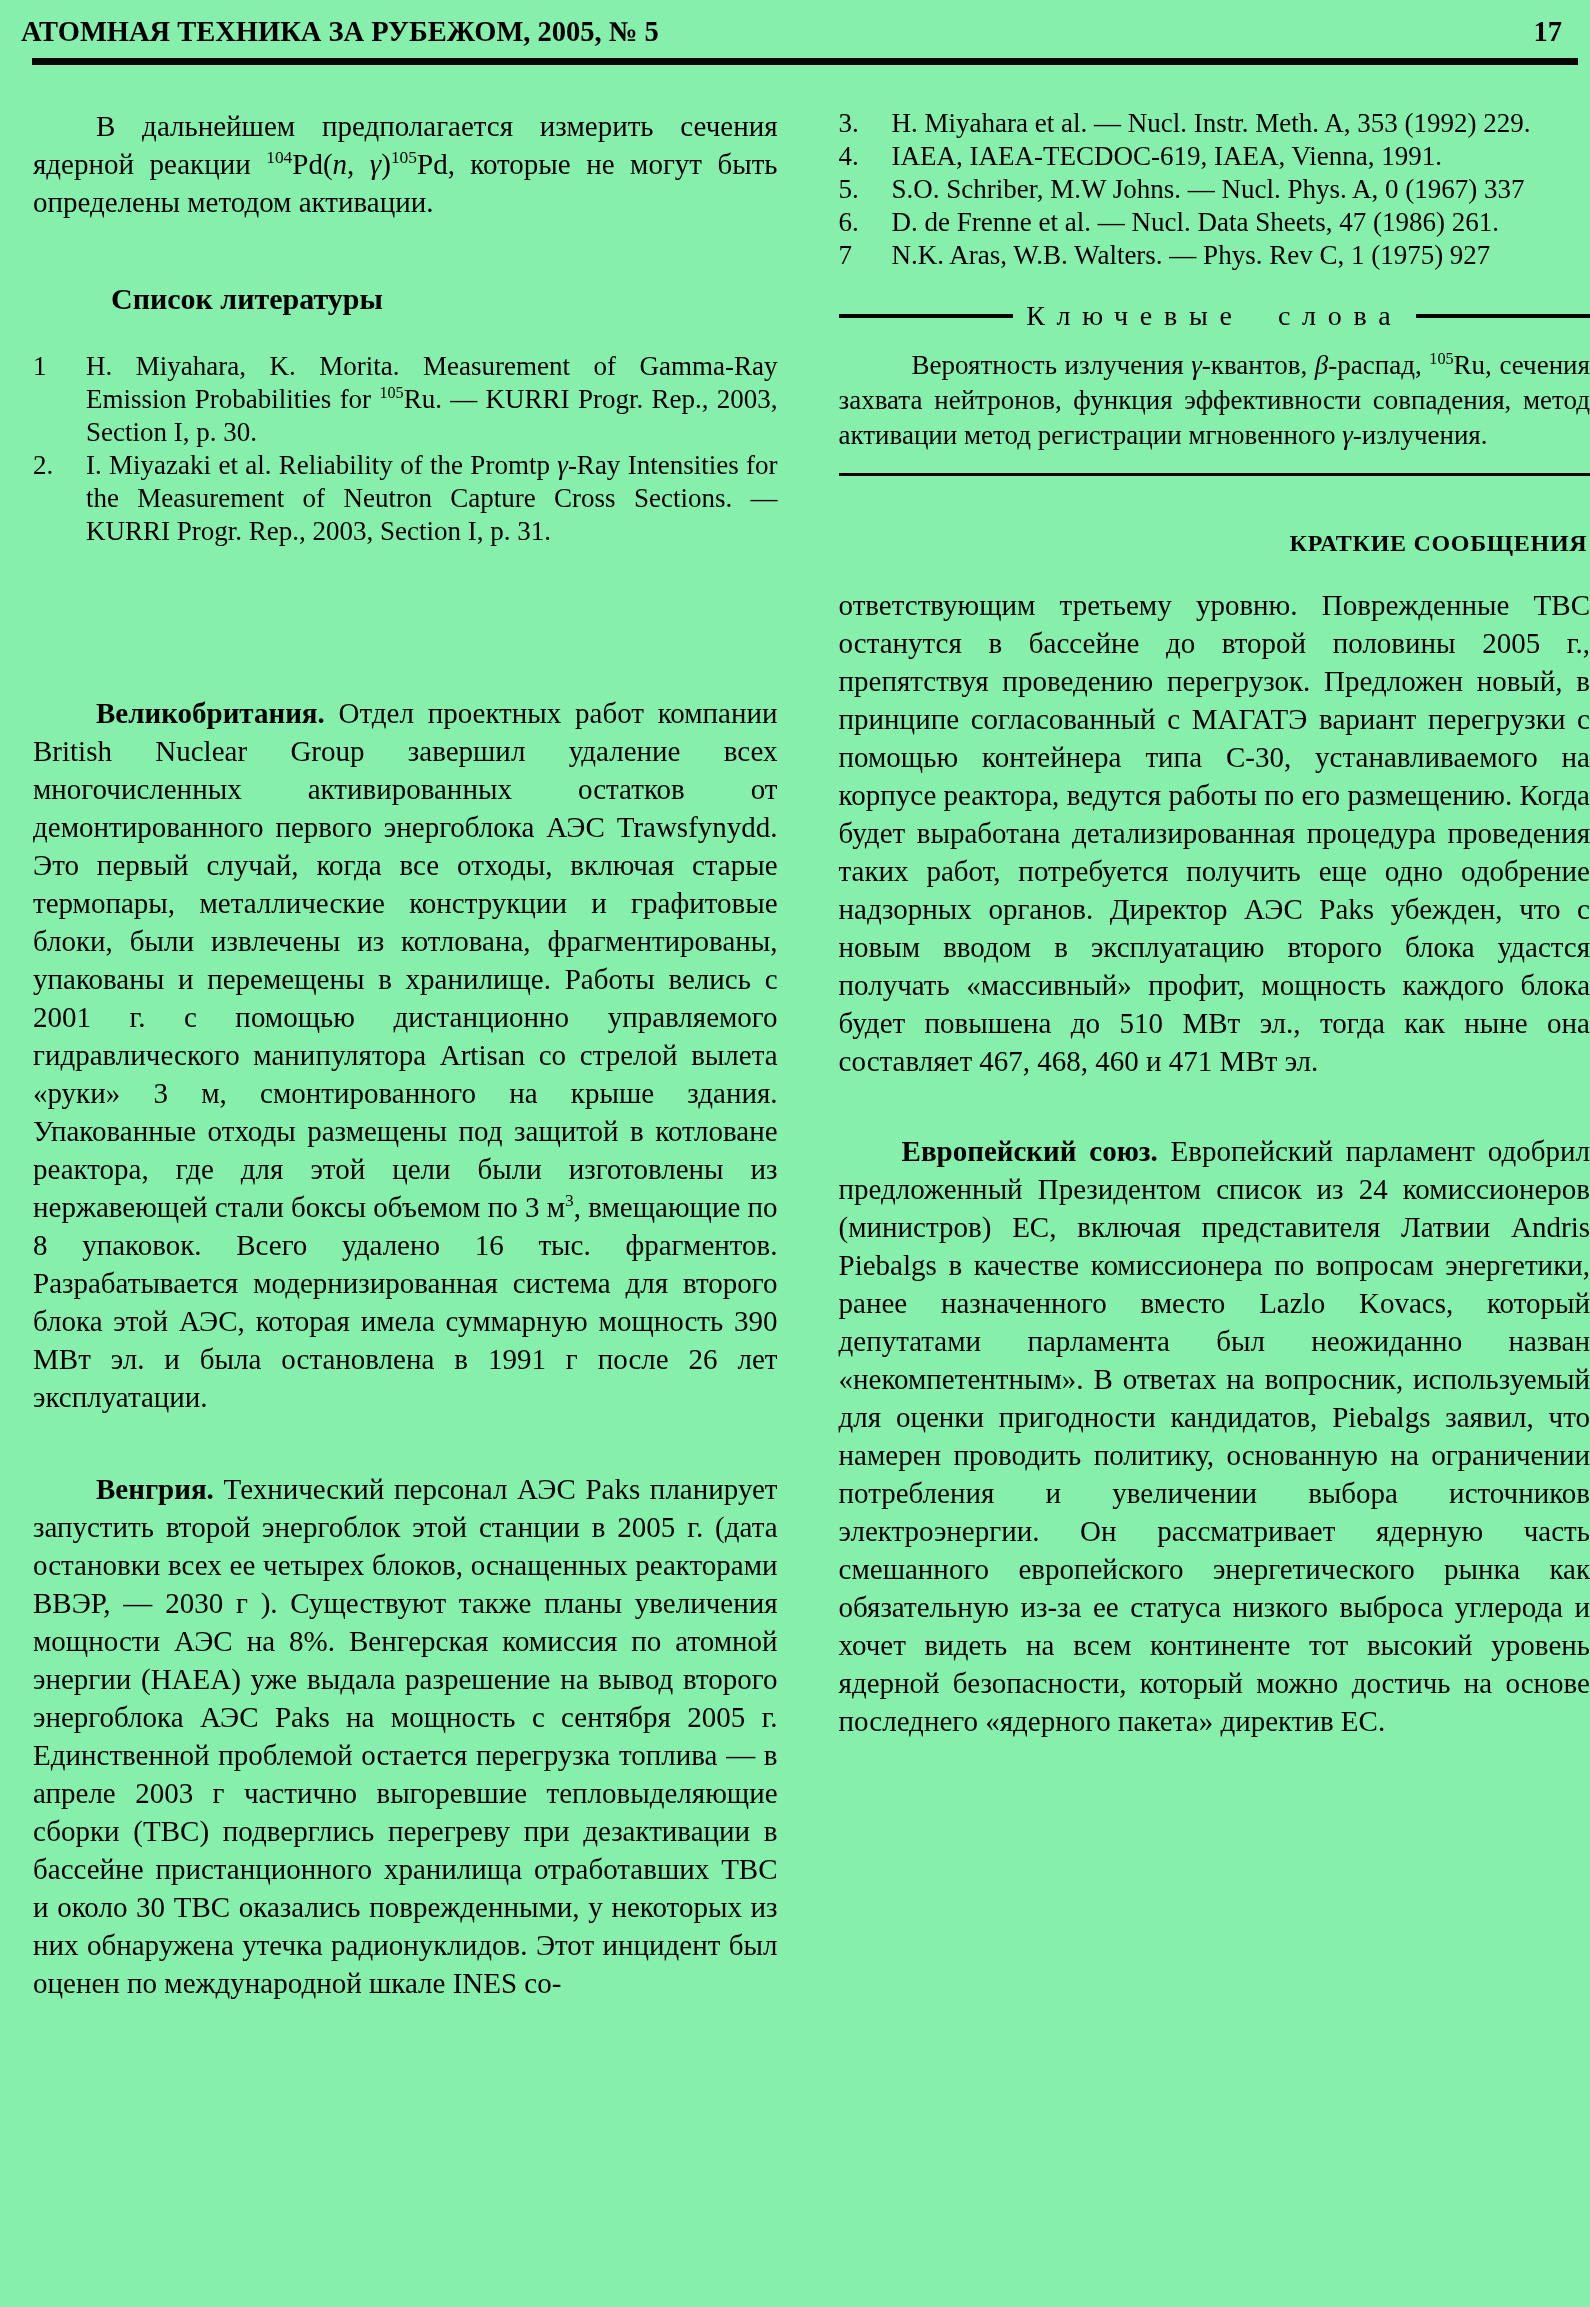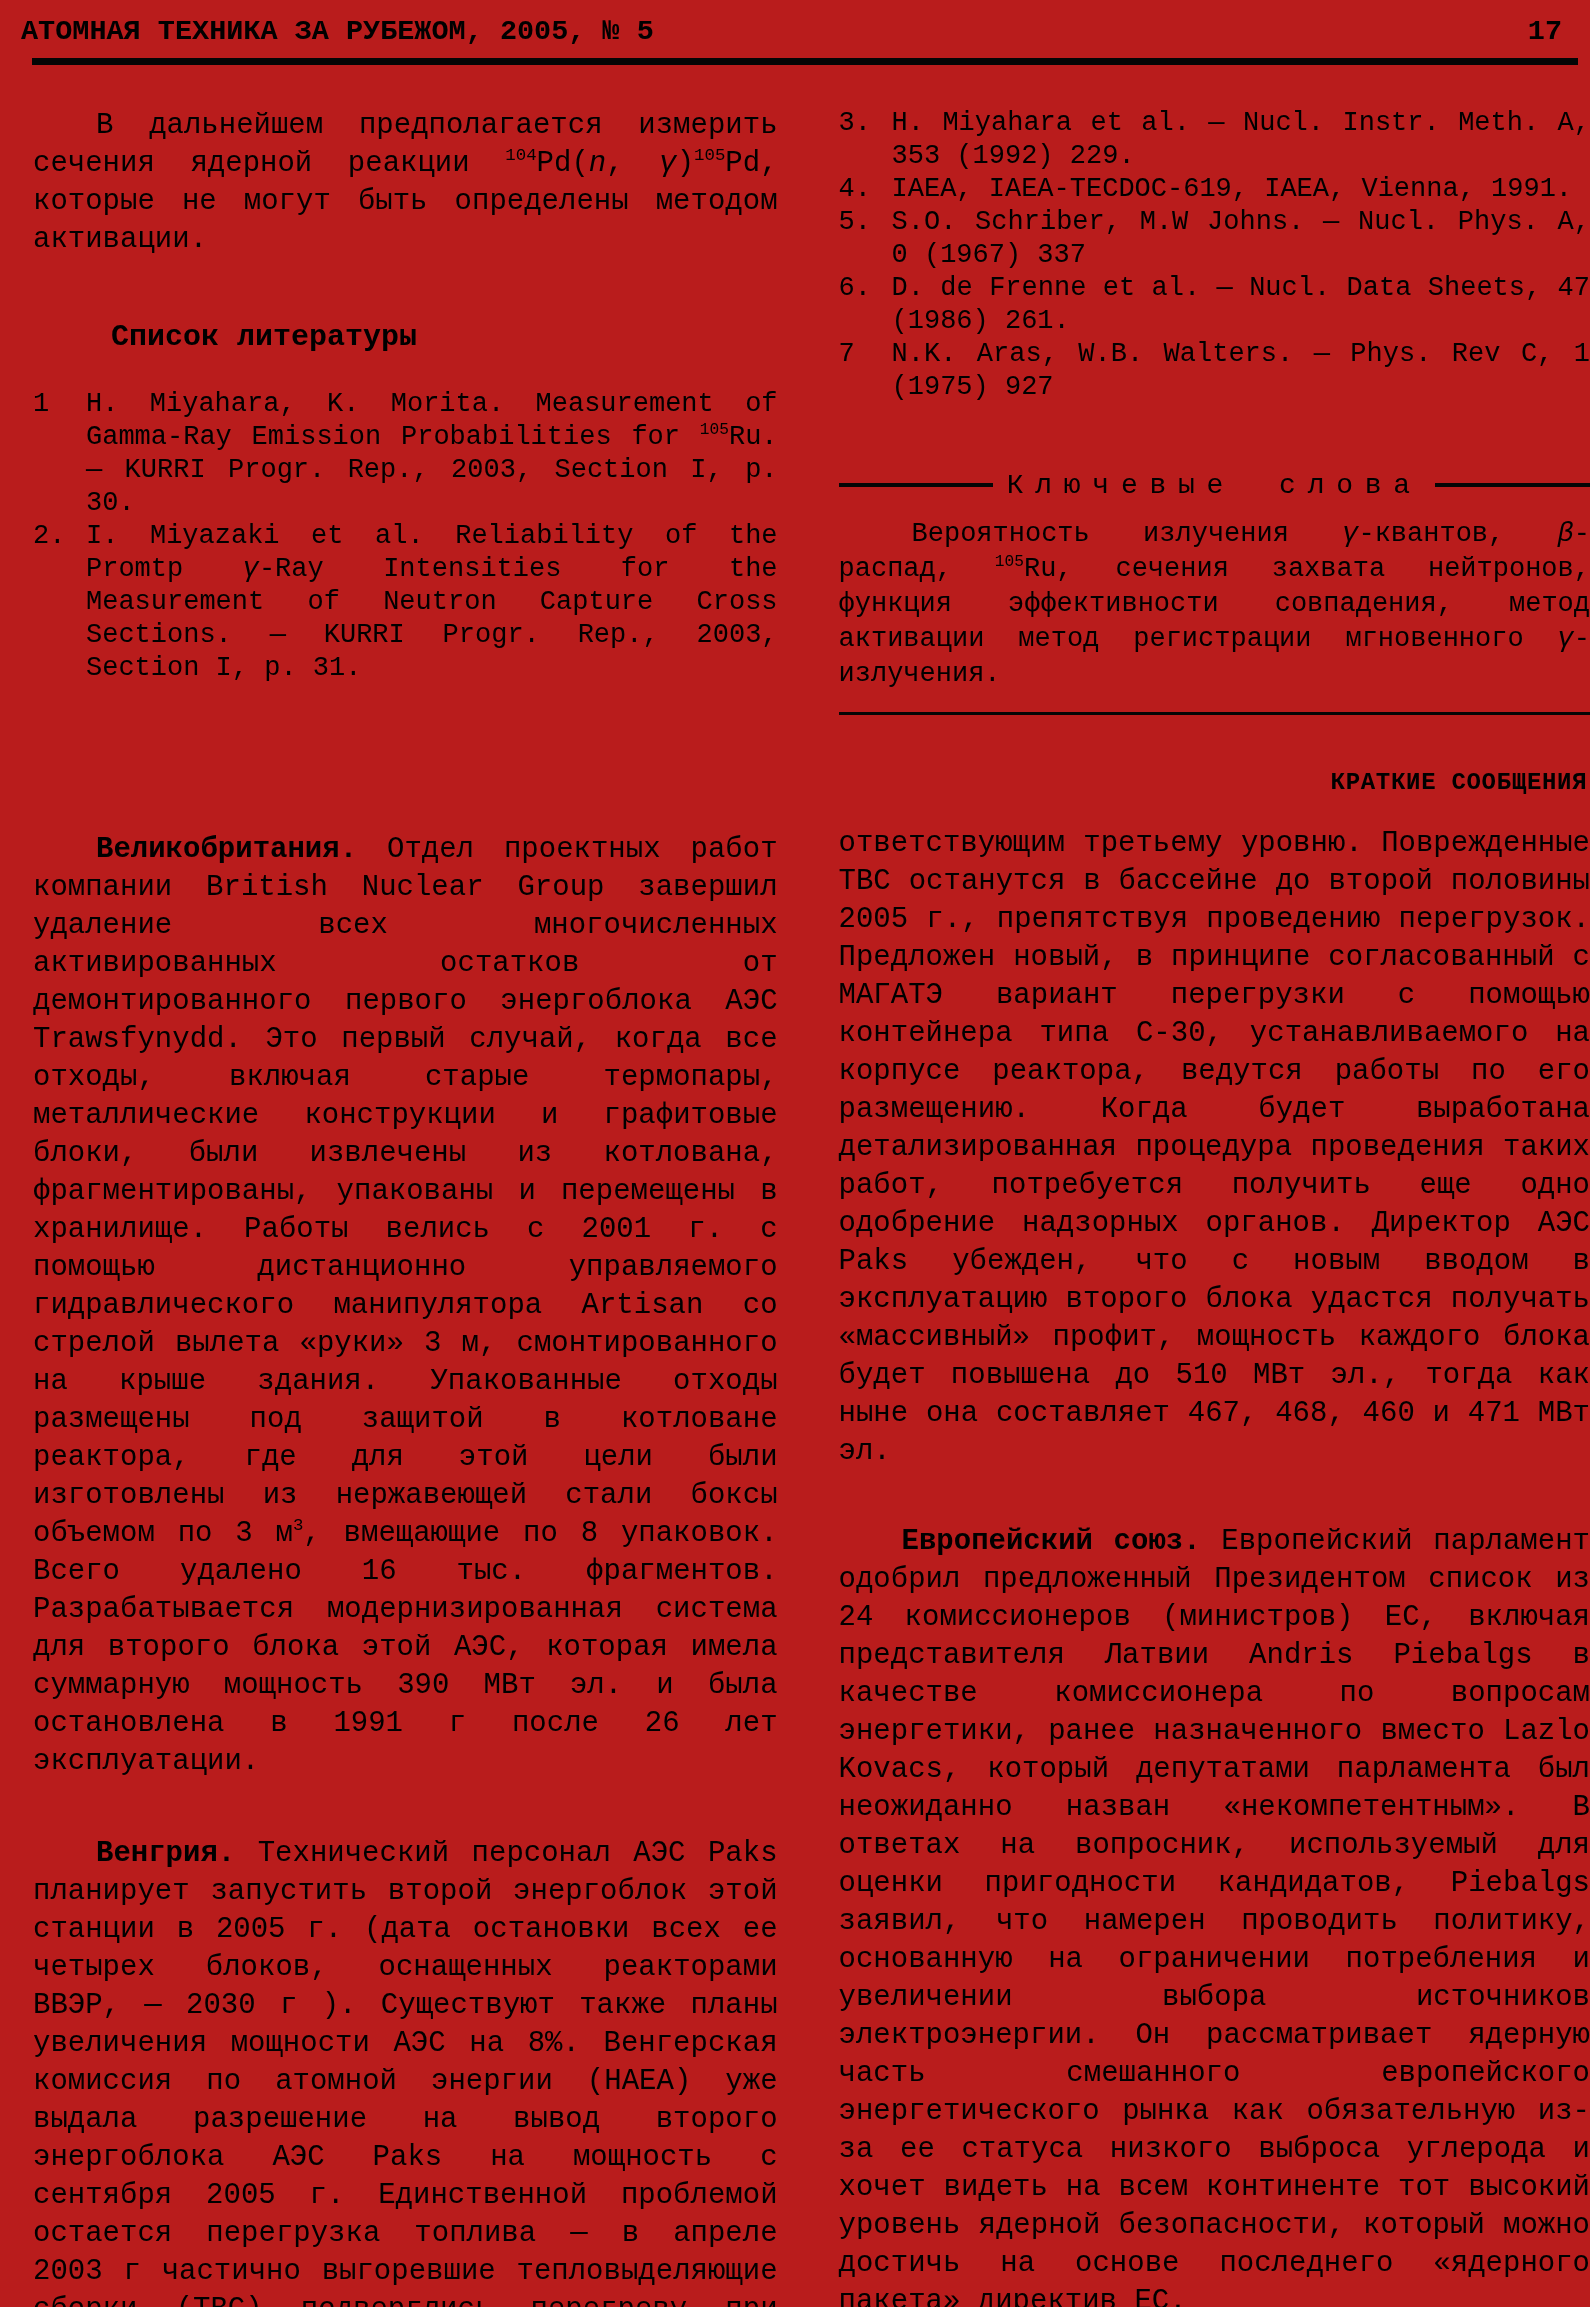--- a/index.html
+++ b/index.html
@@ -1,22 +1,22 @@
 <!DOCTYPE html>
 <html lang="ru" style="font-size:10.6px"><head>
 <meta charset="utf-8">
 <style>
   html,body { margin:0; padding:0; background:#e8e8e4; }
   .page {
     position:relative;
     width:1590px; height:2307px;
     margin:0 auto;
-    background:#b91c1c;
+    background:#86efac;
     color:#000;
-    font-family:Liberation Mono, monospace;
+    font-family:Liberation Serif, serif;
     overflow:hidden;
   }
   sup { font-size:0.6em; vertical-align:super; line-height:0; }
 
   
   .header {
     display:flex; justify-content:space-between; align-items:flex-end;
     padding:16px 28px 0 21px;
     font-weight:bold; font-size:28.5px; line-height:1.1;
   }
@@ -33,21 +33,21 @@
   .body-text { font-size:29px; line-height:38px; text-align:justify; }
   .first-indent { text-indent:63px; }
 
   
   .refs-heading { font-weight:bold; font-size:30px; margin:61px 0 34px 78px; }
   .ref { display:flex; font-size:27px; line-height:33px; }
   .ref-num { width:53px; flex-shrink:0; }
   .ref-text { flex:1; text-align:justify; }
 
   
-  .kw-block { margin-top:66px; }
+  .kw-block { margin-top:28px; }
   .kw-head { display:flex; align-items:center; gap:13.3px; }
   .kw-rule { flex:1; height:4px; background:#050505; }
   .kw-title {
     font-size:28px; white-space:nowrap;
     letter-spacing:0.42em; word-spacing:0.55em;
   }
   .kw-body {
     margin-top:16px;
     font-size:27px; line-height:35px; text-align:justify;
     text-indent:73px;

